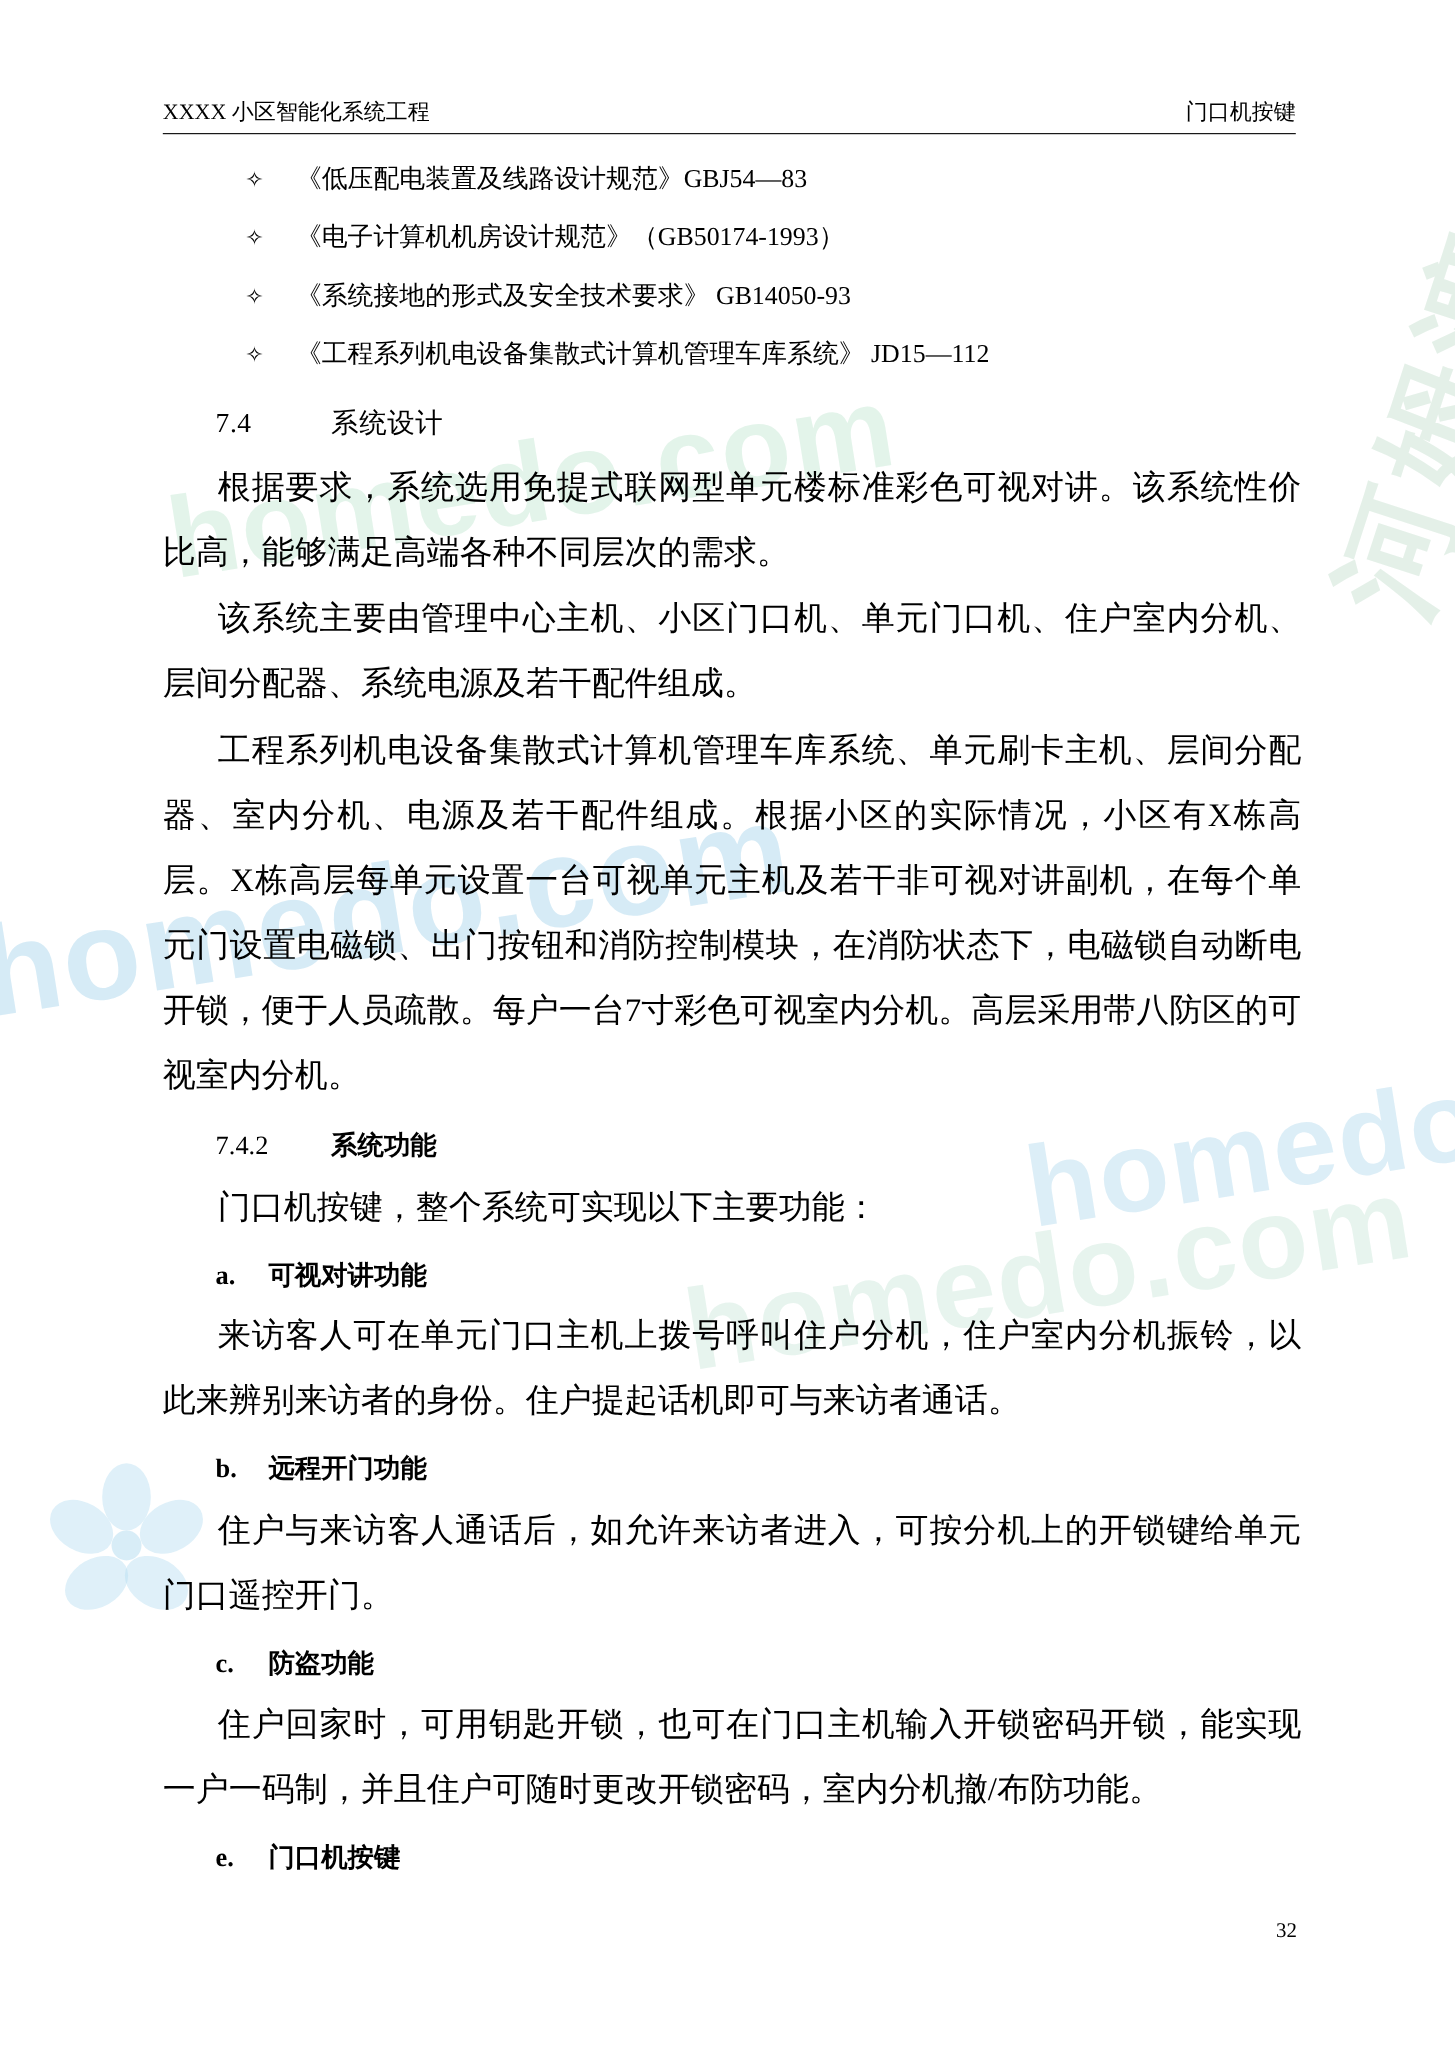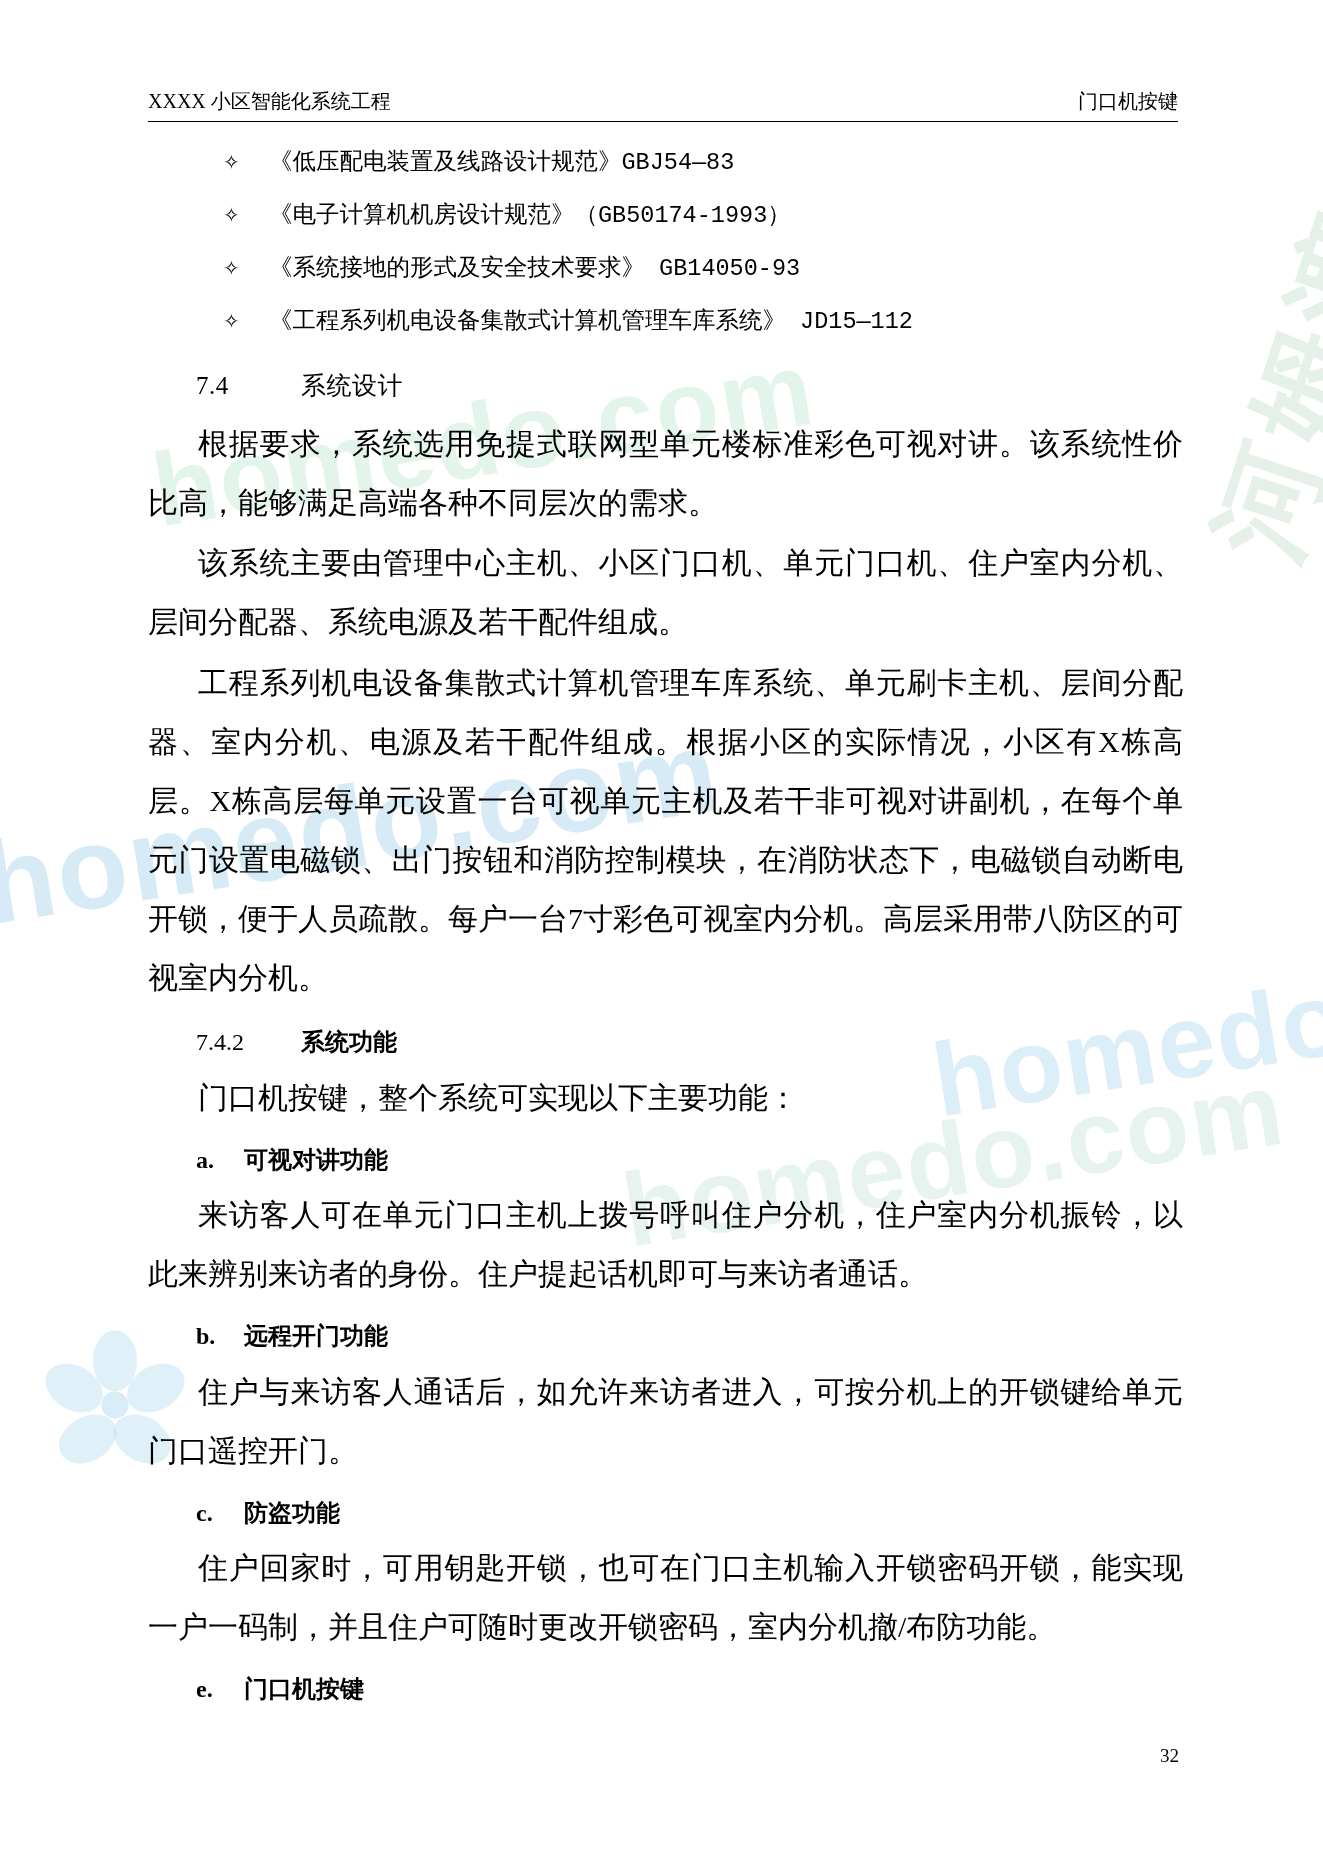--- a/index.html
+++ b/index.html
@@ -108,21 +108,21 @@
     margin-left: 75px;
     margin-bottom: 7px;
     font-size: 23.5px;
   }
   .bullet-mark {
     width: 46px;
     flex: 0 0 46px;
     font-size: 20px;
     color: #000;
   }
-  .bullet-text { flex: 1; font-family: Liberation Mono, monospace; }
+  .bullet-text { flex: 1; }
 
   h2.sec {
     font-size: 25px;
     font-weight: normal;
     margin: 16px 0 4px 48px;
     letter-spacing: .5px;
   }
   h2.sec .num { display: inline-block; width: 105px; }
 
   h3.sub {

